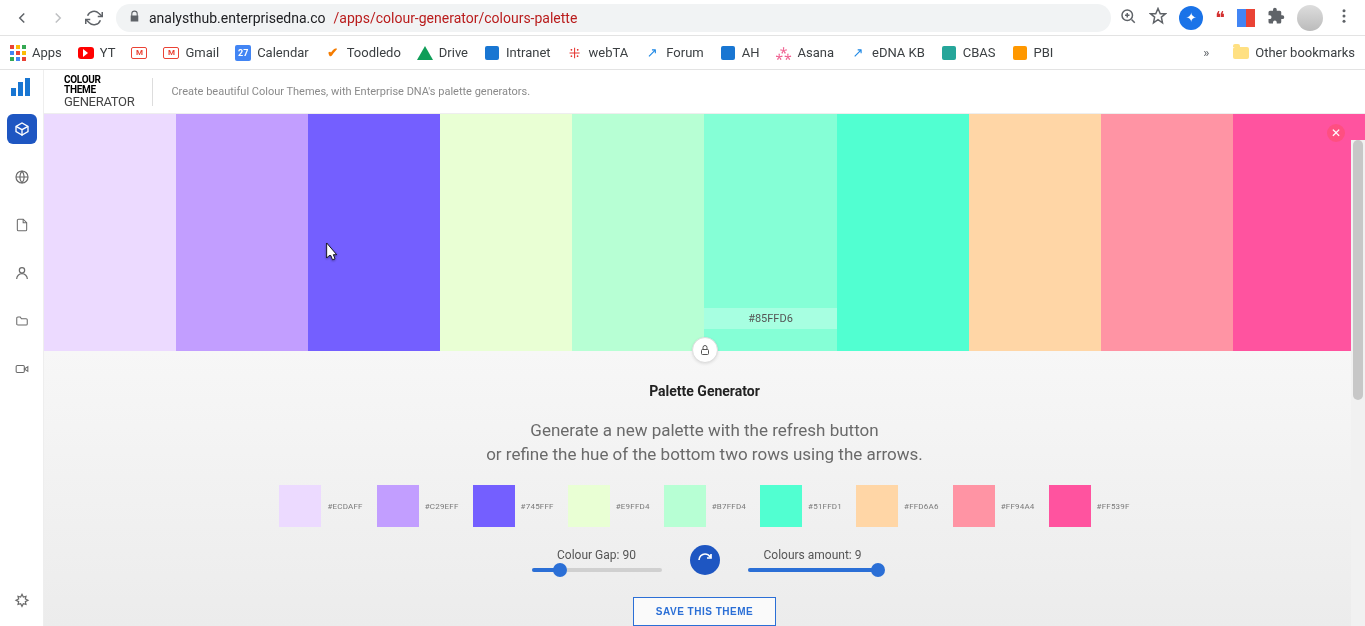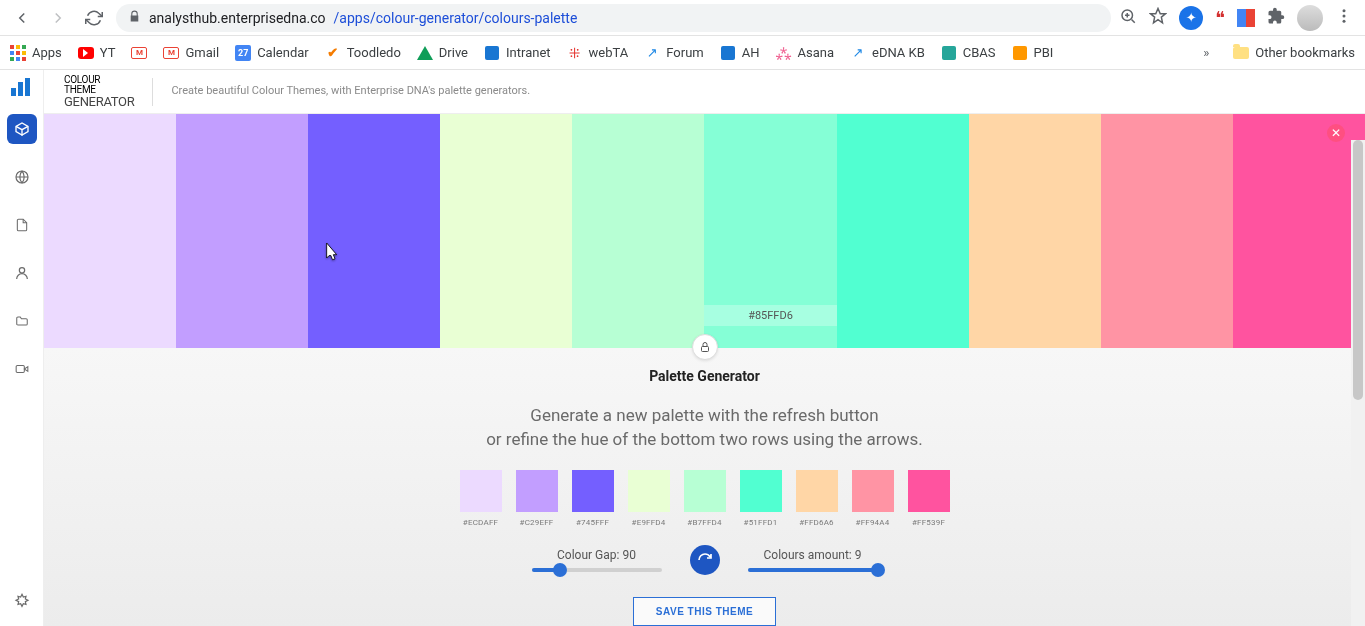--- a/index.html
+++ b/index.html
@@ -33,21 +33,21 @@
       border-radius: 14px;
       background: #f1f3f4;
       display: flex;
       align-items: center;
       padding: 0 12px;
       color: #202124;
       font-size: 14px;
       gap: 8px;
     }
     .url-area .lock { color: #5f6368; }
-    .url-dim { color: #1d4ed8; }
+    .url-dim { color: #b91c1c; }
     .right-icons { display: flex; align-items: center; gap: 12px; padding-right: 4px; }
     .round-icon {
       width: 24px; height: 24px; border-radius: 50%;
       display: flex; align-items: center; justify-content: center;
       font-size: 13px; color: #fff;
     }
     .ext-blue { background: #1a73e8; }
     .ext-grey { color: #5f6368; }
     .avatar-chrome {
       width: 26px; height: 26px; border-radius: 50%;
@@ -107,21 +107,21 @@
     .rail-logo-icon span:nth-child(3){height:18px;}
     .rail-item{width:30px;height:30px;display:flex;align-items:center;justify-content:center;color:#6b6b6b;border-radius:6px;cursor:pointer;}
     .rail-item.active{background:#1e56c2;color:#fff;}
     .rail-bottom{margin-top:auto;margin-bottom:10px;}
     .main-col{flex:1;display:flex;flex-direction:column;position:relative;}
     
     .app-header{
       height:50px;display:flex;align-items:center;padding:0 20px;gap:18px;border-bottom:1px solid #eee;background:#fff;
     }
     .logo-txt{font-size:10px;line-height:1;letter-spacing:-.3px;}
-    .logo-txt .b{font-weight:400;}
+    .logo-txt .b{font-weight:700;}
     .logo-txt .sub{font-size:13px;color:#444;}
     .header-divider{width:1px;height:28px;background:#ddd;}
     .tagline{font-size:11px;color:#8a8a8a;line-height:1.3;}
     .header-right{margin-left:auto;display:flex;align-items:center;gap:18px;}
     .upgrade{color:#3b7adb;font-size:11px;cursor:pointer;}
     .bell{color:#888;cursor:pointer;}
     .avatar-app{width:28px;height:28px;border-radius:50%;background:#ffc107;color:#fff;font-size:11px;display:flex;align-items:center;justify-content:center;}
     
     .palette-row{height:267px;display:flex;position:relative;}
     .palette-col{flex:1;position:relative;}
@@ -133,25 +133,25 @@
       position:absolute;top:10px;right:20px;width:18px;height:18px;border-radius:50%;
       background:#ff4f81;color:#fff;display:flex;align-items:center;justify-content:center;font-size:12px;cursor:pointer;
     }
     .lock-badge{
       position:absolute;left:50%;transform:translateX(-50%);bottom:-12px;
       width:26px;height:26px;border-radius:50%;background:#fff;border:1px solid #ddd;
       display:flex;align-items:center;justify-content:center;color:#555;font-size:13px;
       box-shadow:0 1px 3px rgba(0,0,0,0.1);
     }
     
-    .lower{flex:1;background:linear-gradient(#f7f7f7,#ececec);padding-top:20px;text-align:center;}
+    .lower{flex:1;background:linear-gradient(#f7f7f7,#ececec);padding-top:32px;text-align:center;}
     .pg-title{font-size:14px;font-weight:700;color:#222;}
     .pg-sub{font-size:17px;color:#6a6a6a;margin-top:20px;line-height:1.4;}
     .swatch-row{display:flex;justify-content:center;gap:14px;margin-top:18px;}
-    .swatch-item{display:flex;flex-direction:column;align-items:center;gap:6px;}
+    .swatch-item{display:flex;align-items:center;gap:6px;}
     .swatch{width:42px;height:42px;cursor:pointer;}
     .swatch-label{font-size:8px;color:#7a7a7a;text-transform:uppercase;letter-spacing:.2px;}
     .controls-row{display:flex;justify-content:center;align-items:center;gap:28px;margin-top:18px;}
     .ctrl-block{display:flex;flex-direction:column;align-items:center;gap:6px;}
     .ctrl-label{font-size:12px;color:#555;}
     .slider{position:relative;width:130px;height:4px;background:#d0d0d0;border-radius:2px;}
     .slider-fill{position:absolute;left:0;top:0;height:100%;background:#2b6fd6;border-radius:2px;}
     .slider-thumb{position:absolute;top:50%;transform:translate(-50%,-50%);width:14px;height:14px;border-radius:50%;background:#2b6fd6;}
     .refresh-btn{width:30px;height:30px;border-radius:50%;background:#1e56c2;color:#fff;display:flex;align-items:center;justify-content:center;cursor:pointer;font-size:16px;}
     .save-btn{

